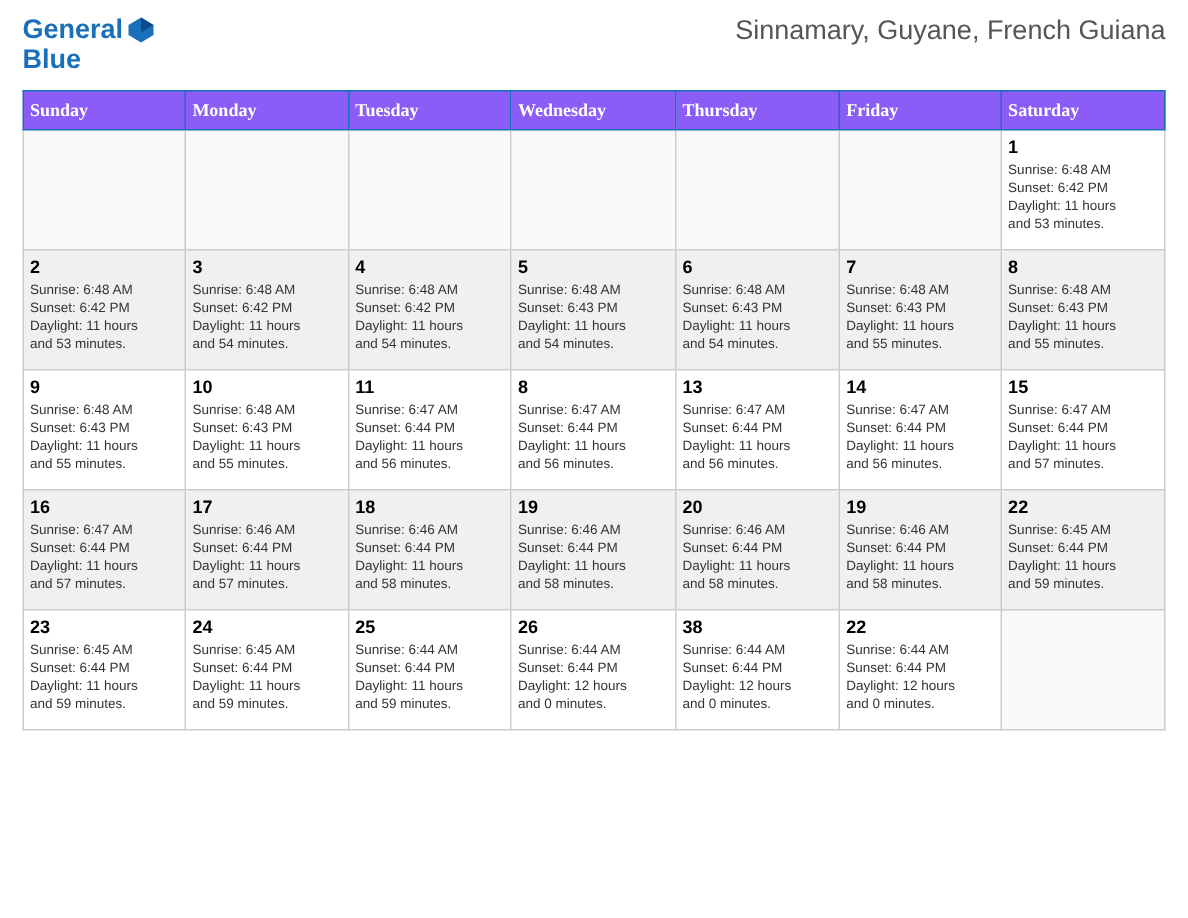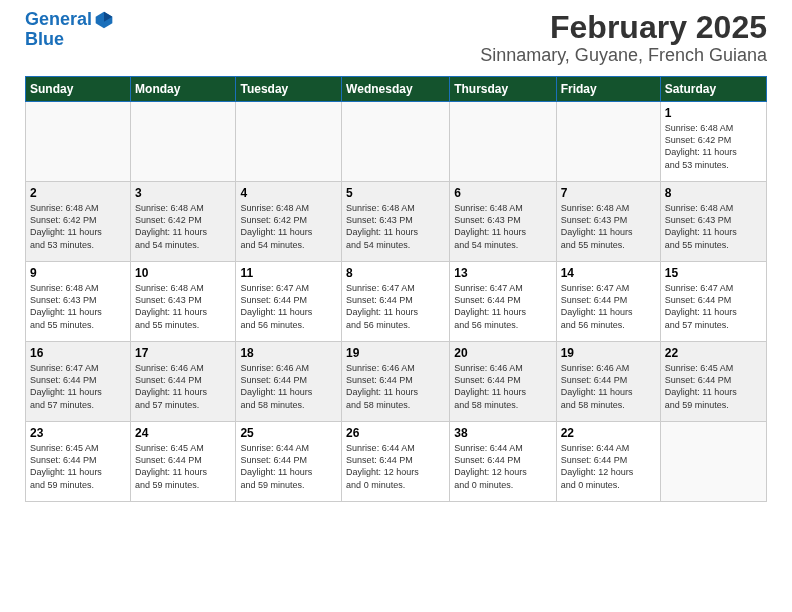--- a/index.html
+++ b/index.html
@@ -5,21 +5,21 @@
     * { margin: 0; padding: 0; box-sizing: border-box; }
     body {
       font-family: Arial, sans-serif;
       background: #fff;
       width: 792px;
       height: 612px;
       overflow: hidden;
     }
     .page {
       width: 792px;
-      padding: 10px 25px;
+      padding: 10px 15px;
     }
     .header-logo {
       display: flex;
       align-items: center;
       margin-bottom: 4px;
     }
     .logo-text {
       font-size: 18px;
       font-weight: bold;
       color: #333;
@@ -44,27 +44,28 @@
     .calendar-subtitle {
       font-size: 18px;
       color: #555;
     }
     .calendar-table {
       width: 100%;
       border-collapse: collapse;
       font-size: 10px;
     }
     .calendar-table th {
-      background-color: #14532d;
+      background-color: #8b5cf6;
       color: #fff;
       padding: 5px 4px;
       text-align: left;
       font-size: 12px;
       font-weight: bold;
       border: 1px solid #1a6fba;
+      font-family: Liberation Serif, serif;
     }
     .calendar-table td {
       border: 1px solid #ccc;
       vertical-align: top;
       padding: 4px;
       width: 113px;
       min-height: 70px;
       height: 80px;
       background: #fff;
     }
@@ -97,21 +98,20 @@
           <span class="logo-text"><span>General</span></span>
           <svg class="logo-icon" viewBox="0 0 24 24" fill="#1a6fba">
             <path d="M12 2 L22 8 L22 16 L12 22 L2 16 L2 8 Z" fill="#1a6fba"></path>
             <path d="M12 2 L22 8 L12 14 Z" fill="#0d4a8c"></path>
           </svg>
         </div>
         <div class="logo-text"><span style="color:#1a6fba">Blue</span></div>
       </div>
     </div>
     <div class="title-section">
-      <div class="calendar-title">February 2025</div>
       <div class="calendar-subtitle">Sinnamary, Guyane, French Guiana</div>
     </div>
   </div>
 
   <table class="calendar-table">
     <thead>
       <tr>
       <th>Sunday</th>
           <th>Monday</th>
           <th>Tuesday</th>

